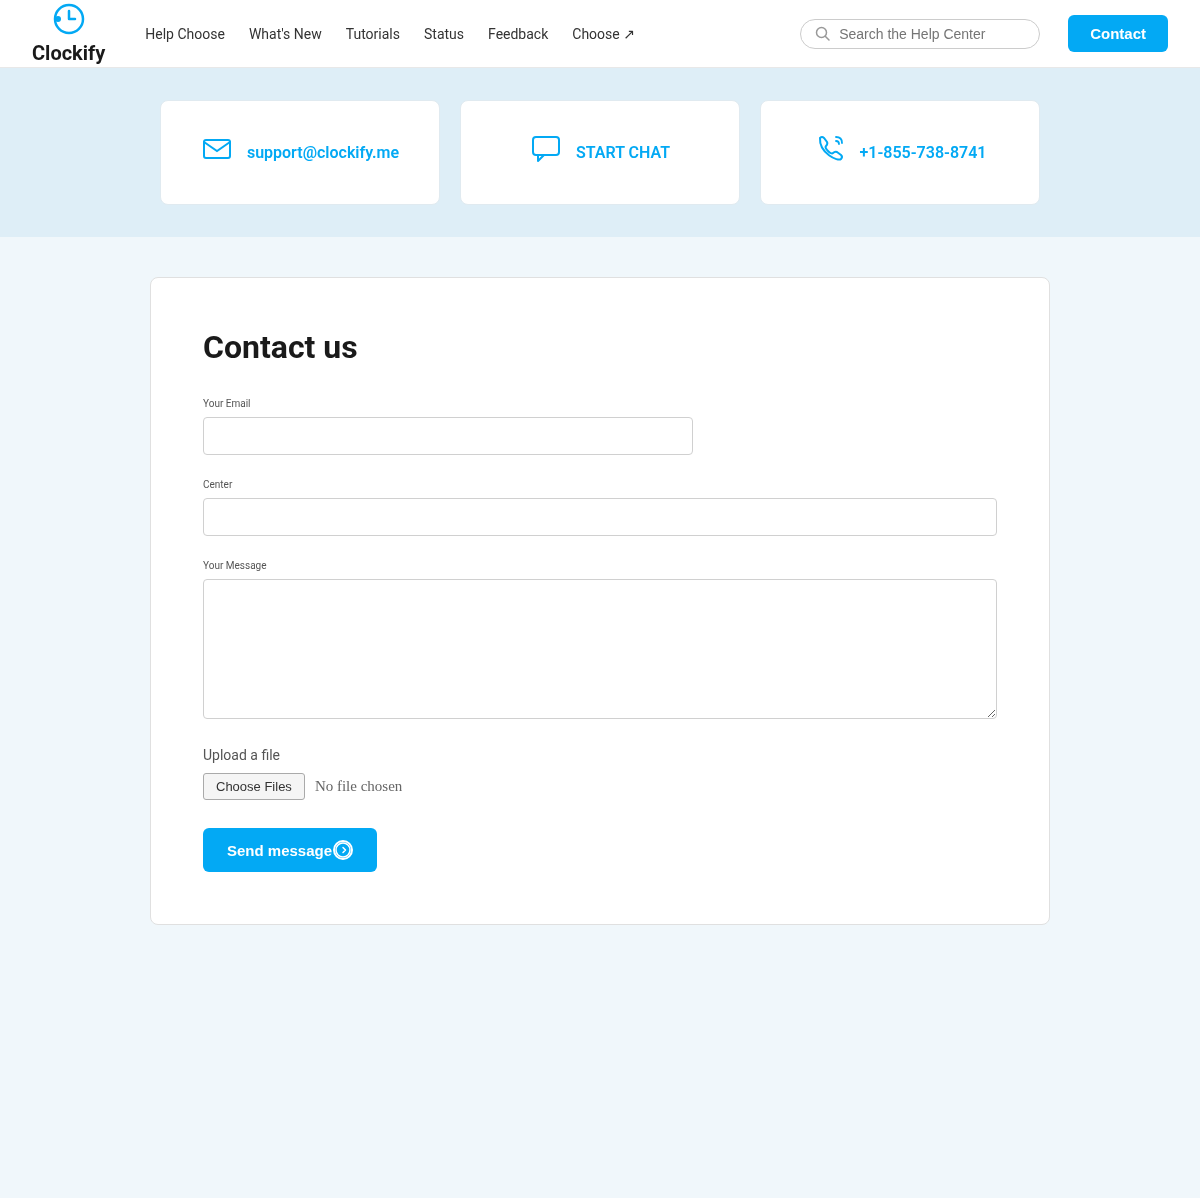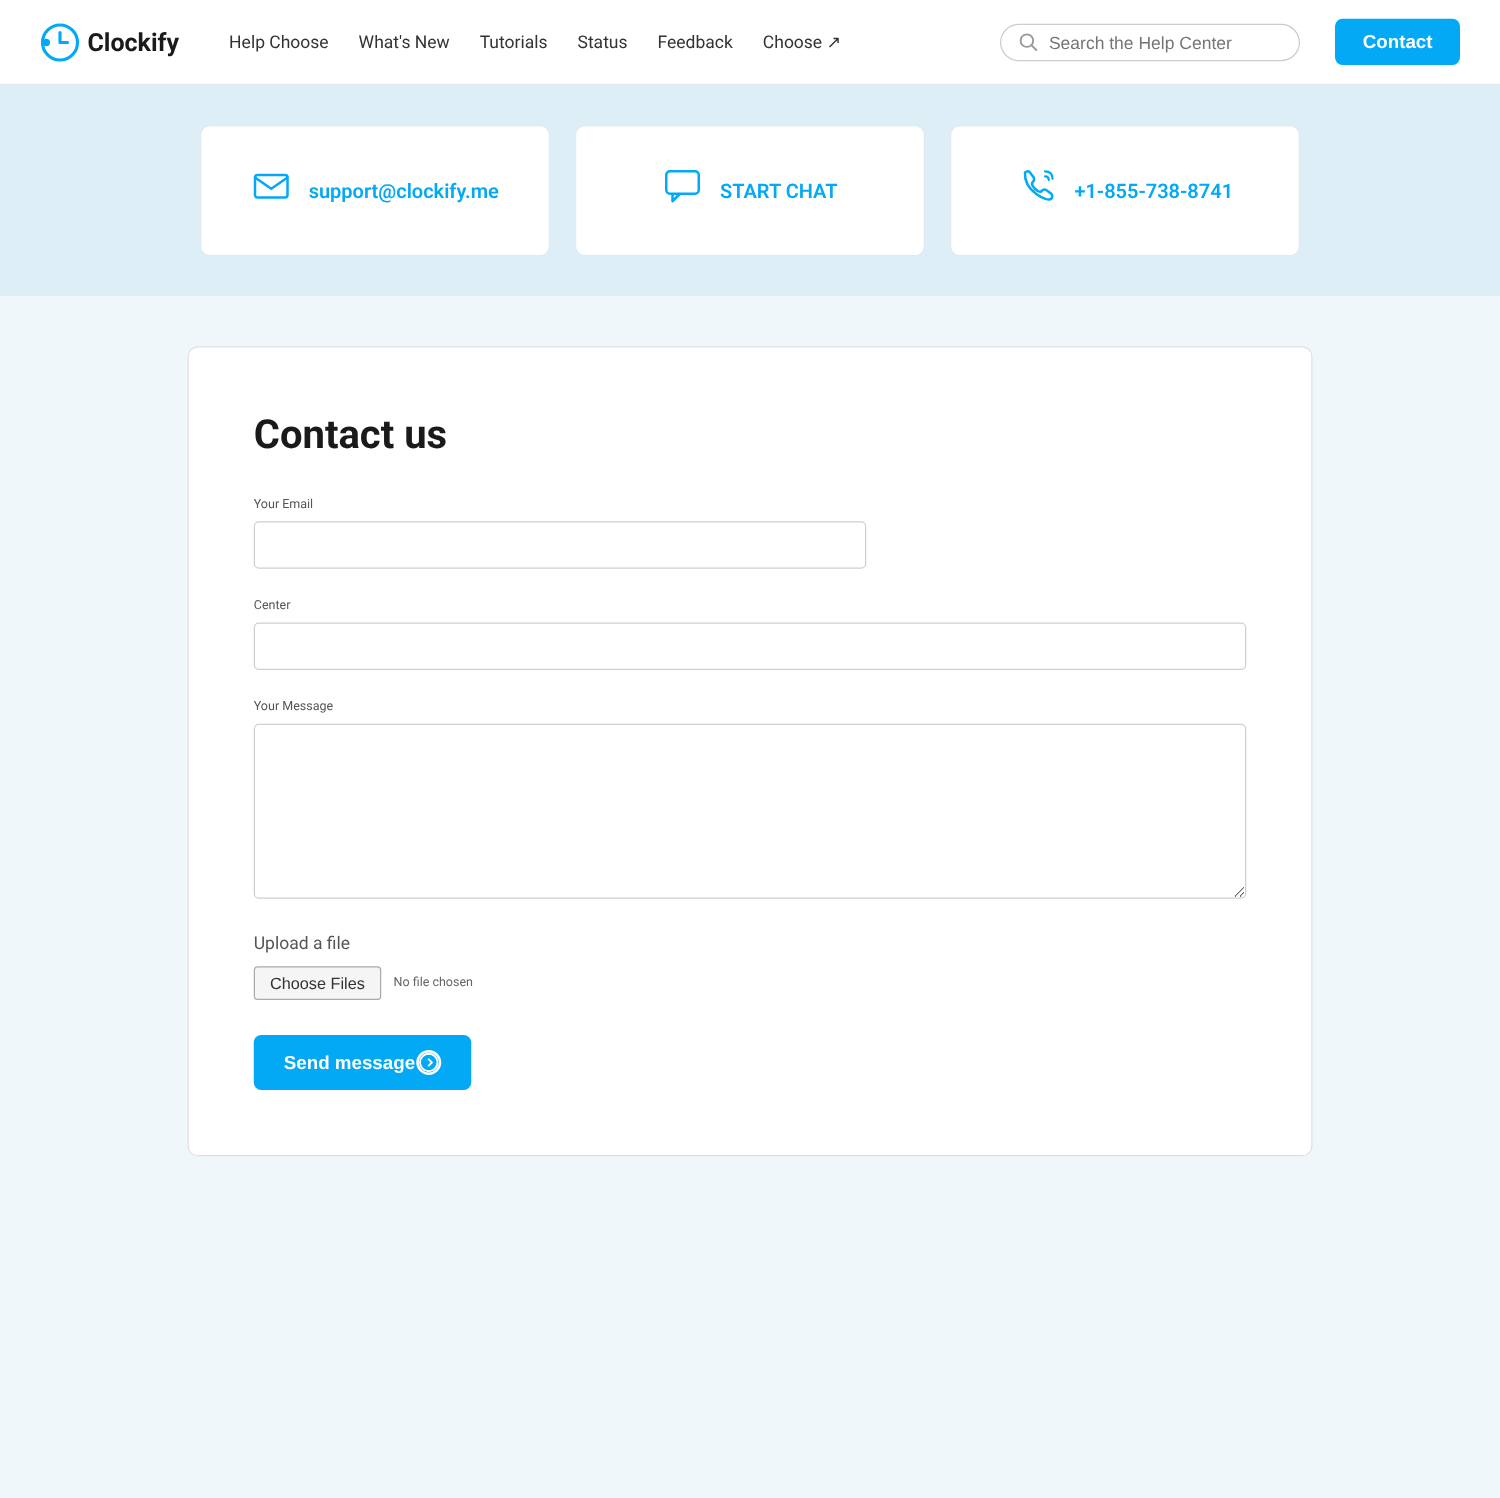--- a/index.html
+++ b/index.html
@@ -13,20 +13,21 @@
       padding: 0 32px;
       height: 68px;
       border-bottom: 1px solid #e8e8e8;
       gap: 28px;
     }
     .logo-area {
       display: flex;
       align-items: center;
       gap: 6px;
       margin-right: 12px;
+      flex-direction: column;
     }
     .logo-icon {
       width: 32px;
       height: 32px;
     }
     .logo-text {
       font-size: 20px;
       font-weight: 700;
       color: #1a1a1a;
     }
@@ -178,22 +179,23 @@
     .choose-files-btn {
       background: #f5f5f5;
       border: 1px solid #aaa;
       border-radius: 3px;
       padding: 5px 12px;
       font-size: 13px;
       cursor: pointer;
       color: #333;
     }
     .no-file-text {
-      font-size: 10px;
+      font-size: 15px;
       color: #666;
+      font-family: Liberation Serif, serif;
     }
     .send-btn {
       background: #03a9f4;
       color: #fff;
       border: none;
       border-radius: 6px;
       padding: 12px 24px;
       font-size: 15px;
       font-weight: 600;
       cursor: pointer;

